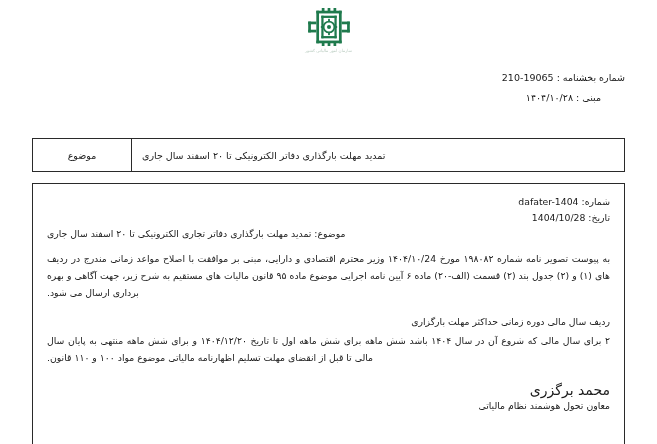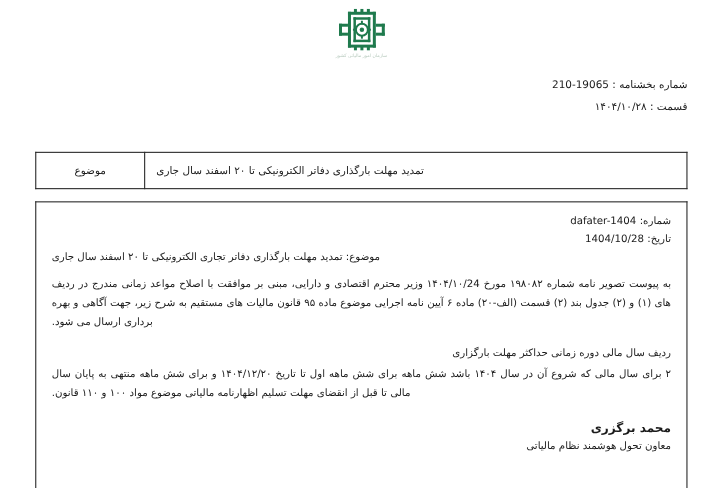--- a/index.html
+++ b/index.html
@@ -47,21 +47,21 @@
     text-align: center;
     max-width: 70px;
     opacity: .75;
   }
 
   
   .header-meta {
     position: absolute;
     top: 68px;
     right: 32px;
-    text-align: right;
+    text-align: center;
     direction: rtl;
     margin-left: 24px;
   }
   .header-meta .meta-line {
     font-size: 9.5px;
     line-height: 20px;
     color: #1a1a1a;
     white-space: nowrap;
   }
 
@@ -140,23 +140,22 @@
     text-align: justify;
     text-align-last: left;
     direction: rtl;
   }
 
   .signature {
     margin-top: 16px;
     text-align: right;
   }
   .signature .sig-name {
-    font-size: 11px;
-    line-height: 16px;
-    font-weight: bold;
+    font-size: 14px;
+    line-height: 16px;
   }
   .signature .sig-title {
     font-size: 9.3px;
     line-height: 16px;
   }
 </style>
 </head>
 <body>
 
 <div class="page">
@@ -201,21 +200,21 @@
     </svg>
     <div class="logo-caption">سازمان امور مالیاتی کشور</div>
   </div>
 
   <div class="header-meta">
     <div class="meta-line">
       <span>شماره بخشنامه :</span>
       <span>19065-210</span>
     </div>
     <div class="meta-line">
-      <span>قسمت :</span>
+      <span>مبنی :</span>
       <span>۱۴۰۴/۱۰/۲۸</span>
     </div>
   </div>
 
   <table class="subject-table">
     <tbody>
       <tr>
         <td class="subject-value-cell">تمدید مهلت بارگذاری دفاتر الکترونیکی تا ۲۰ اسفند سال جاری</td>
         <td class="subject-label-cell">موضوع</td>
       </tr>

